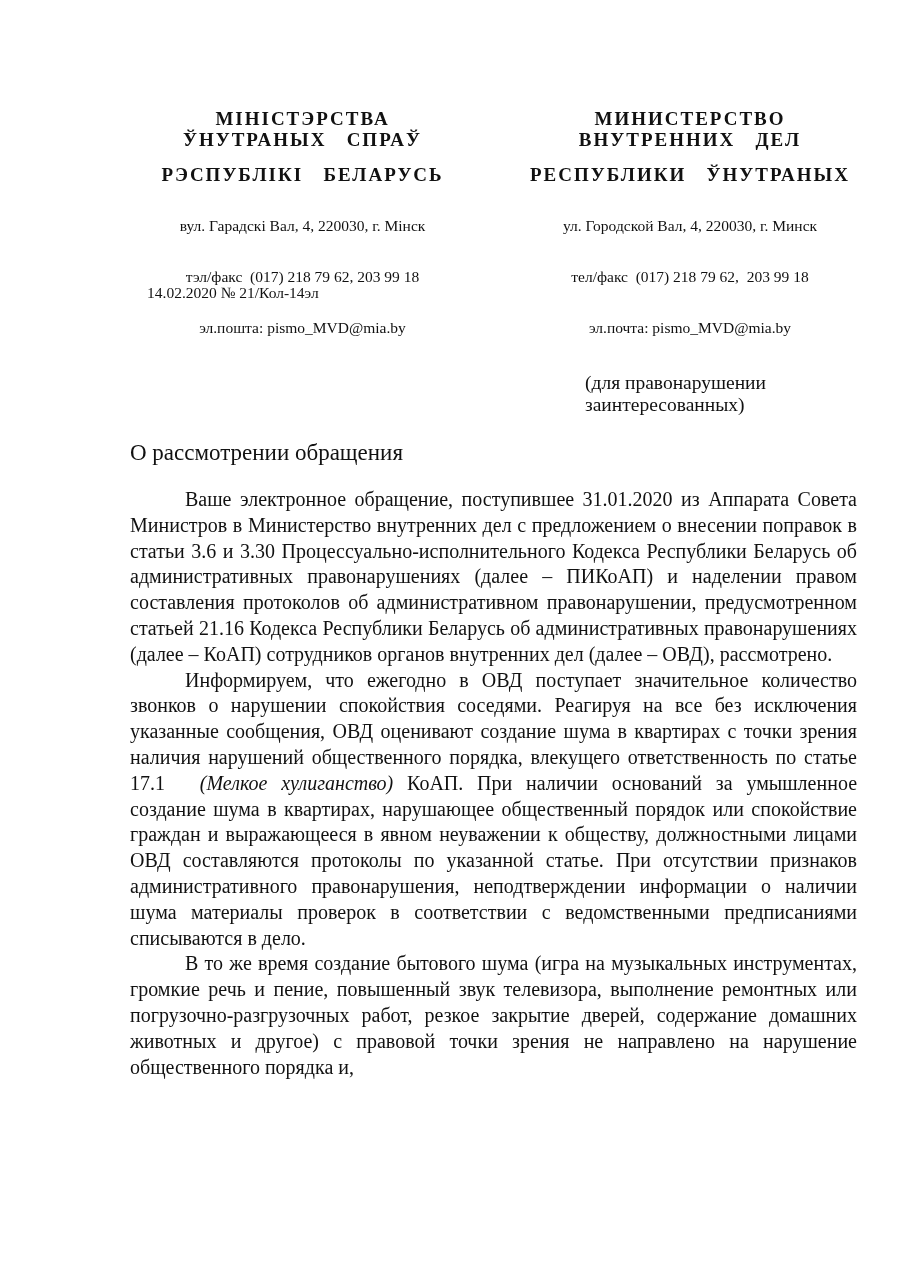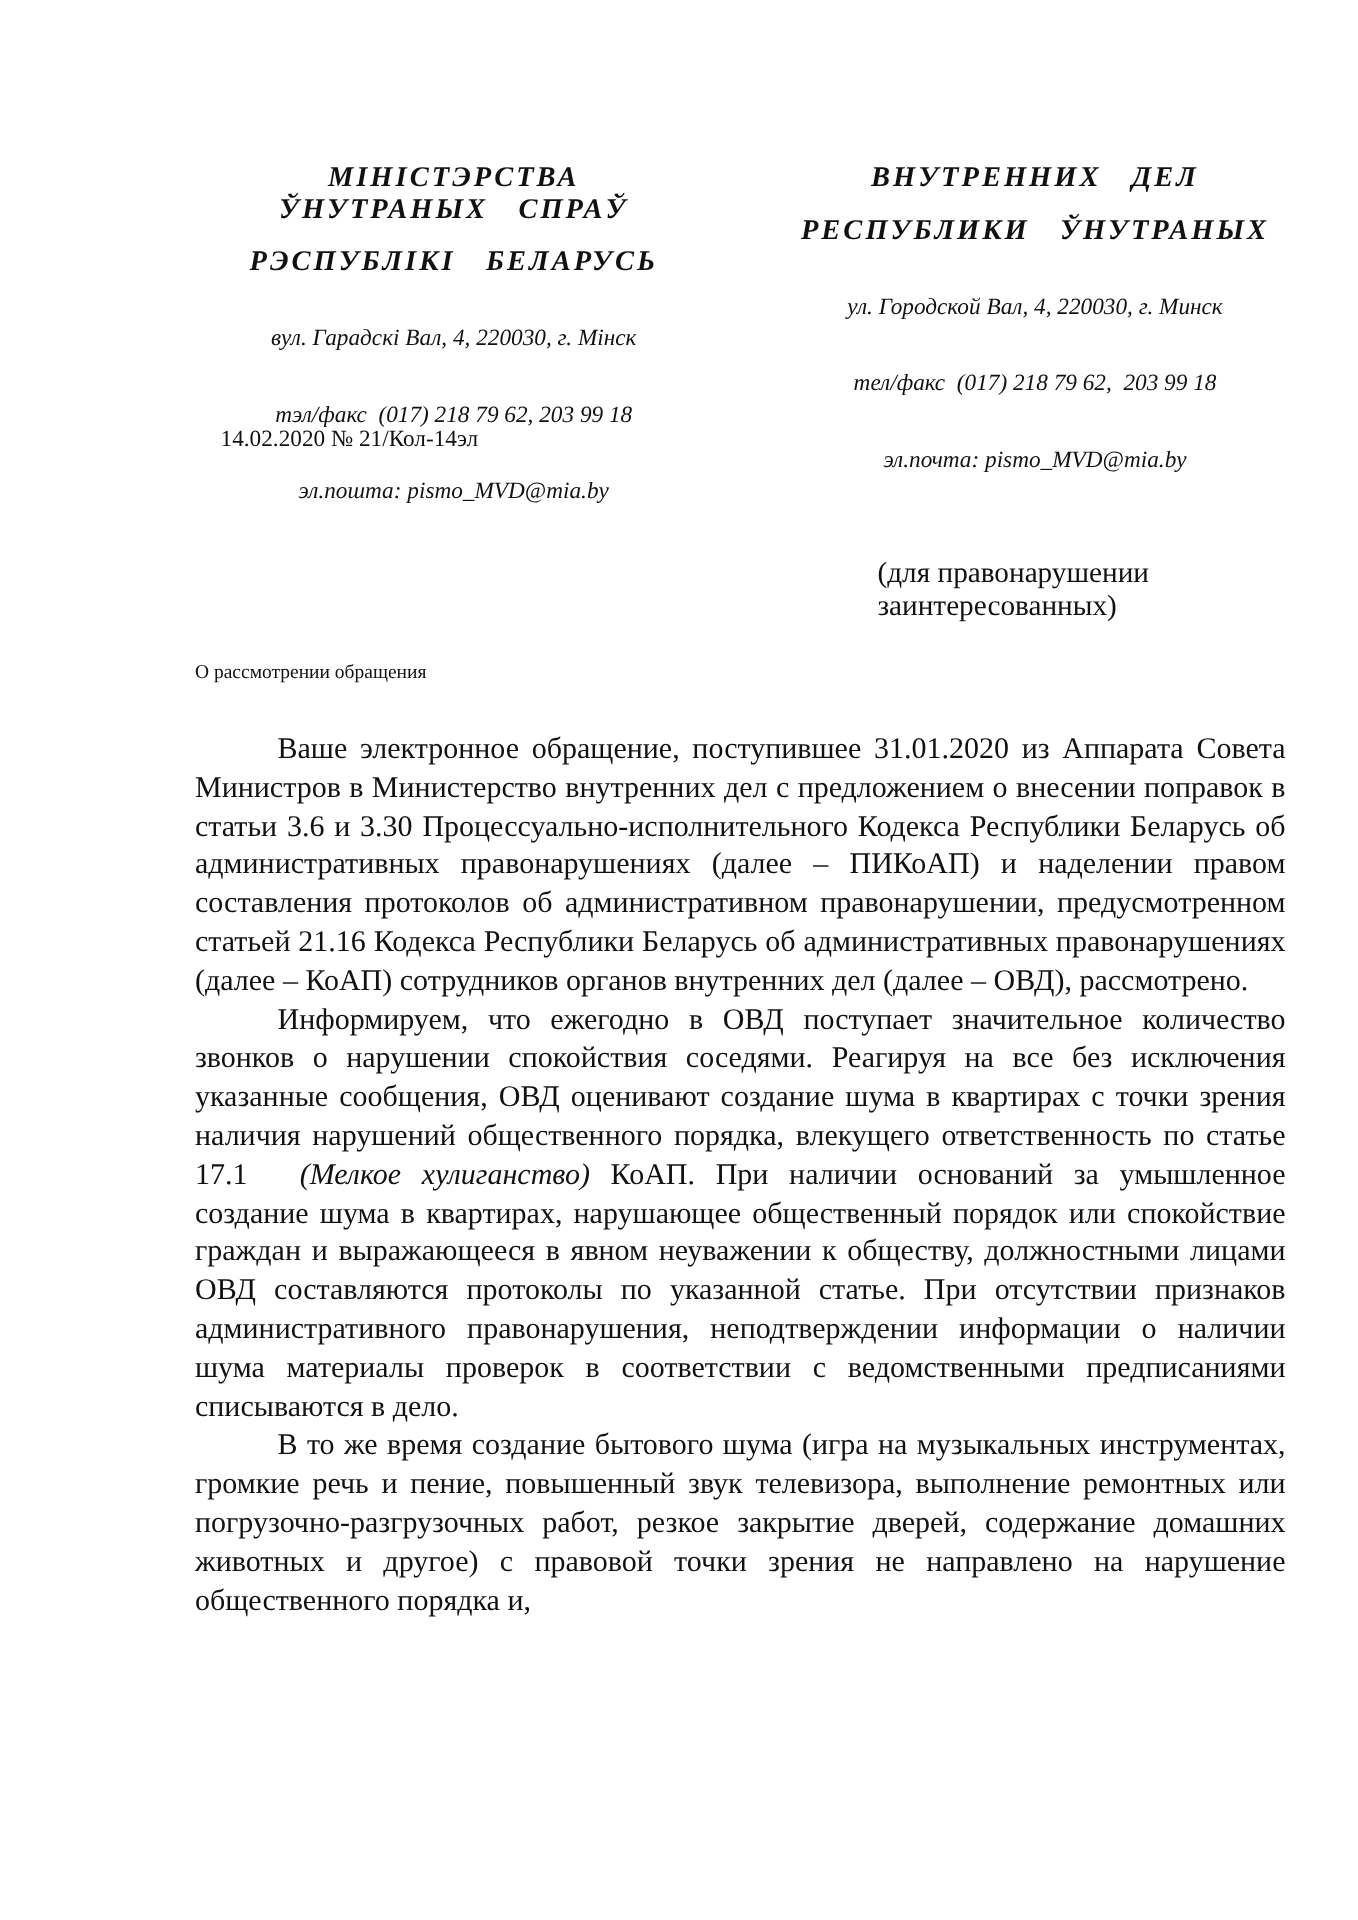--- a/index.html
+++ b/index.html
@@ -1,45 +1,46 @@
 <!DOCTYPE html>
 <html><head>
   <meta charset="utf-8">
   <style>
     html, body { margin: 0; padding: 0; background: #ffffff; }
     body { width: 905px; height: 1280px; position: relative; overflow: hidden; color: #111; font-family: "Liberation Serif", "DejaVu Serif", serif; }
     .page { position: absolute; left: 0; top: 0; width: 905px; height: 1280px; background: #fff; }
-    .hdr { position: absolute; text-align: center; font-style: italic; }
+    .hdr { position: absolute; text-align: center; }
     .hdr-left { left: 130px; top: 108px; width: 345px; }
     .hdr-right { left: 520px; top: 108px; width: 340px; }
     .org { font-weight: bold; font-size: 19px; letter-spacing: 2px; line-height: 21px; }
     .org2 { font-weight: bold; font-size: 19px; letter-spacing: 2px; line-height: 21px; margin-top: 14px; }
     .addr { font-size: 15.5px; line-height: 21px; margin-top: 30px; }
     .regno { position: absolute; left: 147px; top: 284px; font-size: 15.5px; }
     .recipient { position: absolute; left: 585px; top: 372px; font-size: 19.5px; line-height: 22px; }
-    .subject { position: absolute; left: 130px; top: 440px; font-size: 13px; text-align: center; }
+    .subject { position: absolute; left: 130px; top: 440px; font-size: 23px; text-align: center; }
     .body { position: absolute; left: 130px; top: 487px; width: 727px; font-size: 20px; line-height: 25.8px; text-align: justify; }
     .body p { margin: 0; text-indent: 55px; }
     .ital { font-style: italic; margin-left: 21px; }
   </style>
 </head>
 <body>
 
 <div class="page">
 
   <div class="hdr hdr-left">
     <div class="org">МІНІСТЭРСТВА</div>
     <div class="org" style="white-space:pre;">ЎНУТРАНЫХ   СПРАЎ</div>
     <div class="org2" style="white-space:pre;">РЭСПУБЛІКІ   БЕЛАРУСЬ</div>
     <div class="addr">вул. Гарадскі Вал, 4, 220030, г. Мінск</div>
     <div class="addr" style="white-space:pre;">тэл/факс  (017) 218 79 62, 203 99 18</div>
     <div class="addr">эл.пошта: pismo_MVD@mia.by</div>
   </div>
 
   <div class="hdr hdr-right">
+    <div class="org">МИНИСТЕРСТВО</div>
     <div class="org" style="white-space:pre;">ВНУТРЕННИХ   ДЕЛ</div>
     <div class="org2" style="white-space:pre;">РЕСПУБЛИКИ   ЎНУТРАНЫХ</div>
     <div class="addr">ул. Городской Вал, 4, 220030, г. Минск</div>
     <div class="addr" style="white-space:pre;text-align:center;">тел/факс  (017) 218 79 62,  203 99 18</div>
     <div class="addr">эл.почта: pismo_MVD@mia.by</div>
   </div>
 
   <div class="regno">14.02.2020 № 21/Кол-14эл</div>
 
   <div class="recipient">

